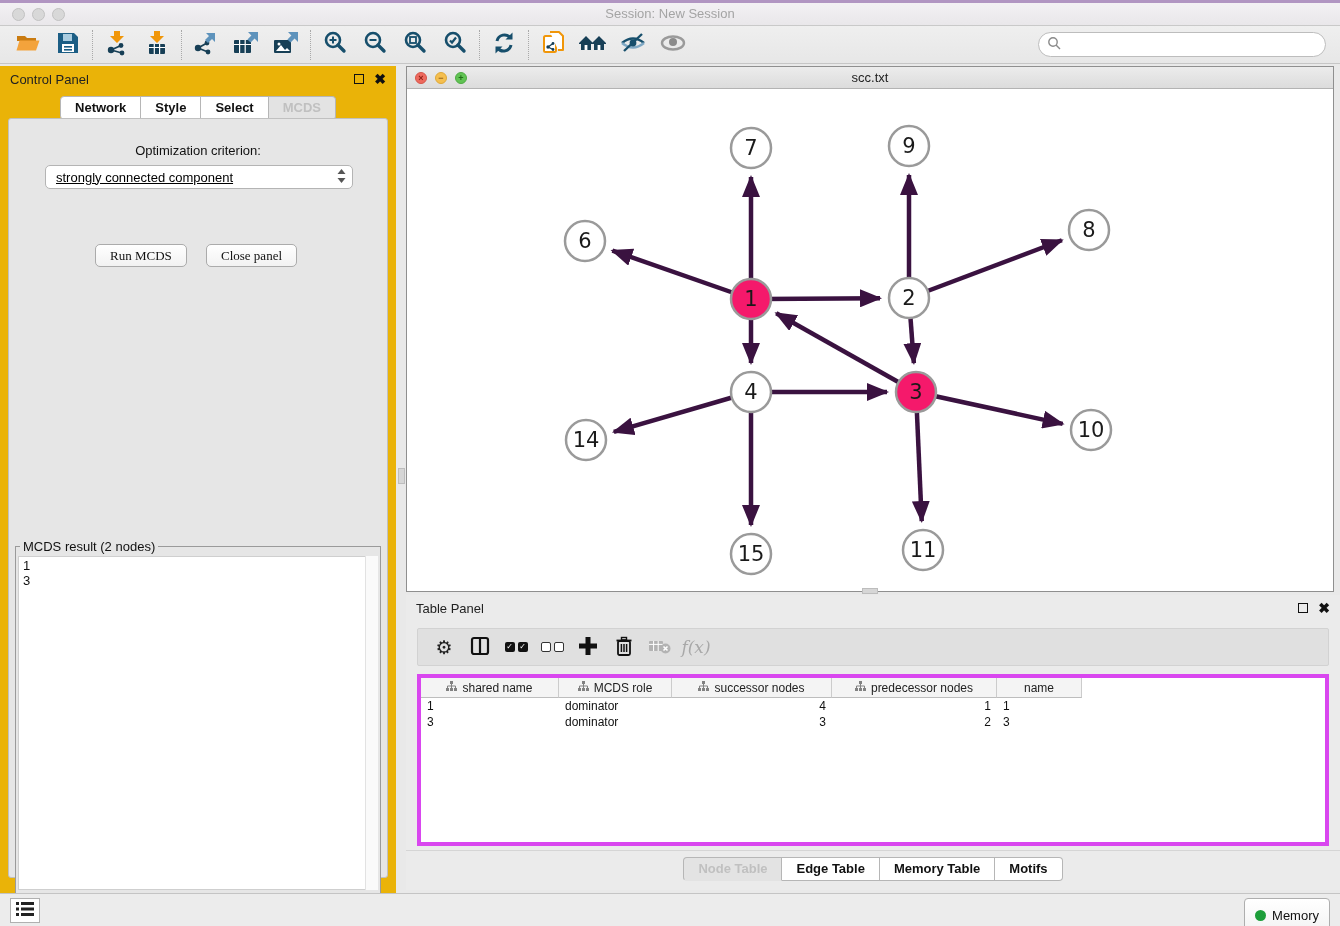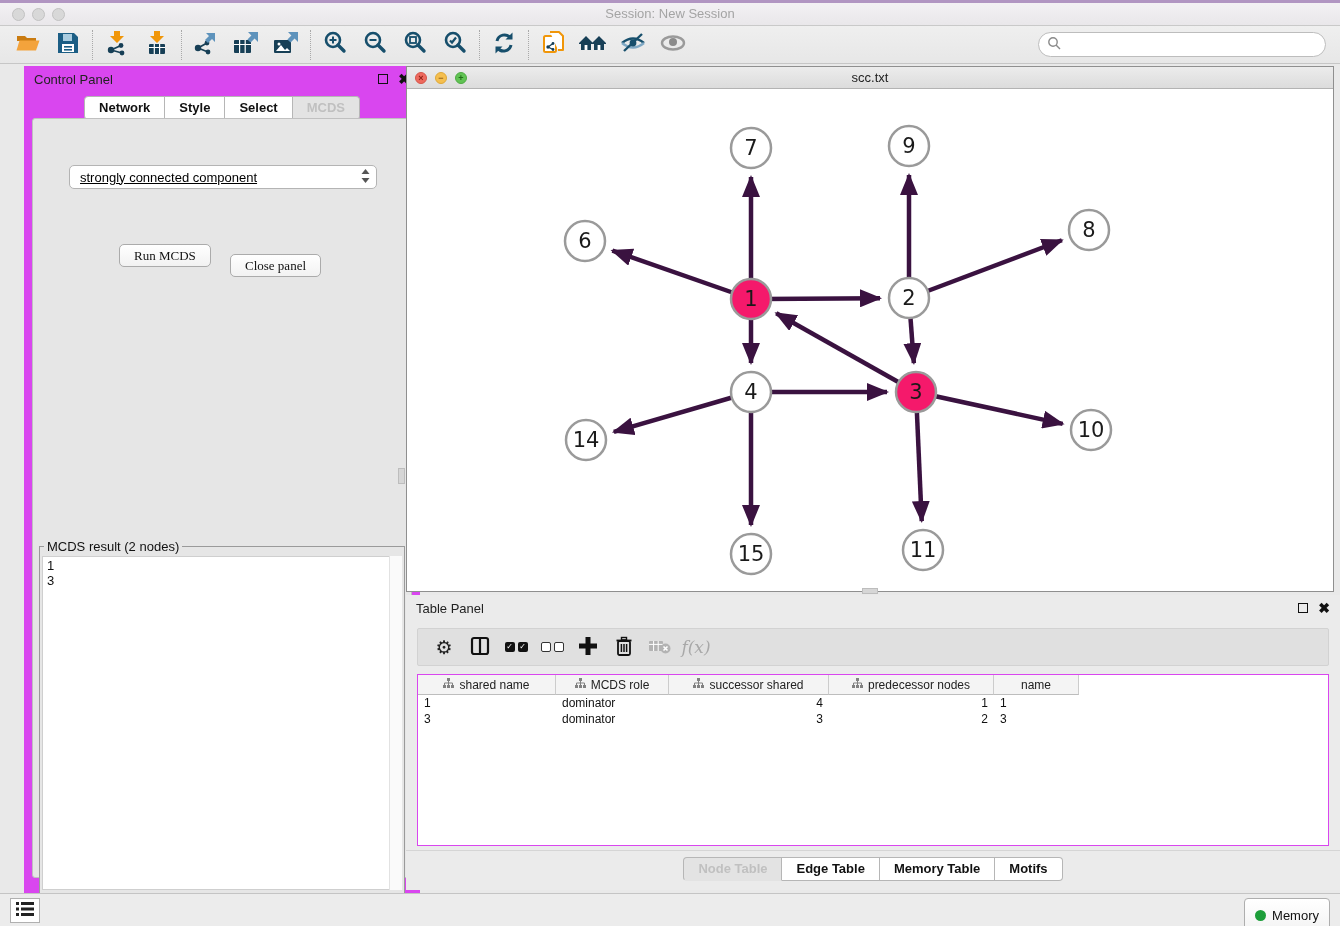--- a/index.html
+++ b/index.html
@@ -16,21 +16,21 @@
   
   #toolbar { position:absolute; left:0; top:26px; width:1340px; height:38px;
     background:linear-gradient(#efefef,#e7e7e7); border-bottom:1px solid #c6c6c6; display:flex; align-items:center; }
   .tbtn { width:40px; height:32px; border:none; background:transparent; display:flex; align-items:center; justify-content:center; cursor:default; }
   .tsep { width:1px; height:30px; margin:0 4px; border-left:1px dotted #a9a9a9; }
   #search-wrap { position:absolute; right:14px; top:6px; width:288px; height:25px; background:#fff;
     border:1px solid #bdbdbd; border-radius:13px; display:flex; align-items:center; padding-left:8px; }
   #search-input { border:none; outline:none; flex:1; font-size:13px; background:transparent; margin-left:5px; }
 
   
-  #control-panel { position:absolute; left:0; top:66px; width:396px; height:827px; background:#d946ef;margin-left:24px; }
+  #control-panel { position:absolute; left:0; top:66px; width:396px; height:827px; background:#eab308; }
   .panel-head { height:26px; display:flex; align-items:center; font-size:13px; color:#222; padding:0 10px; }
   .panel-head .spacer { flex:1; }
   .mini-float { width:10px; height:10px; border:1.6px solid #111; margin-right:10px; }
   .mini-close { font-size:14px; font-weight:bold; color:#111; line-height:10px; }
   #cp-tabs { position:absolute; left:0; top:30px; width:100%; text-align:center; }
   .tab { display:inline-block; padding:3px 14px 4px; background:#fff; border:1px solid #b6b6b6; border-left:none;
     font-size:13px; font-weight:bold; color:#111; }
   .tab:first-child { border-left:1px solid #b6b6b6; border-radius:4px 0 0 4px; }
   .tab:last-child { border-radius:0 4px 4px 0; }
   .tab.active { background:#e3e3e3; color:#c0c0c0; border-bottom-color:#e3e3e3; }
@@ -64,21 +64,21 @@
 
   
   #table-panel { position:absolute; left:406px; top:595px; width:934px; height:295px; background:#ebebeb; }
   #tp-toolbar { position:absolute; left:11px; top:33px; width:912px; height:38px; background:#e0e0e0;
     border:1px solid #d2d2d2; border-radius:2px; display:flex; align-items:center; padding-left:8px; }
   .tp-btn { width:36px; height:30px; border:none; background:transparent; display:flex; align-items:center; justify-content:center; }
   .chkpair { display:flex; gap:3px; }
   .chk { width:10px; height:10px; background:#111; border-radius:2px; color:#fff; font-size:8px; line-height:10px; text-align:center; }
   .unchk { width:10px; height:10px; background:#fff; border:1.6px solid #333; border-radius:2px; }
   #fx-label { font-size:17px; font-family:"DejaVu Serif",serif; font-style:italic; color:#a8a8a8; }
-  #tp-table { position:absolute; left:11px; top:79px; width:912px; height:172px; background:#fff; border:1px solid #d946ef; }
+  #tp-table { position:absolute; left:11px; top:79px; width:912px; height:172px; background:#fff; border:4px solid #d946ef; }
   .th-row { display:flex; height:20px; }
   .th { background:#f4f4f4; border-right:1px solid #ccc; border-bottom:1px solid #bdbdbd; display:flex;
     align-items:center; justify-content:center; font-size:12px; color:#222; gap:5px; }
   .td-row { display:flex; height:16px; font-size:12px; color:#111; }
   .td { padding:1px 6px; overflow:hidden; white-space:nowrap; }
   .num { text-align:right; }
   #tp-bottom-strip { position:absolute; left:0px; top:255px; width:934px; height:40px; background:#ebebeb; border-top:1px solid #d5d5d5; }
   #tp-tabs { position:absolute; left:0; top:262px; width:100%; text-align:center; }
 
   
@@ -260,30 +260,31 @@
   <div class="panel-head">
     <span>Control Panel</span>
     <span class="spacer"></span>
     <span class="mini-float"></span>
     <span class="mini-close">✖</span>
   </div>
   <div id="cp-tabs">
     <span class="tab">Network</span><span class="tab">Style</span><span class="tab">Select</span><span class="tab active">MCDS</span>
   </div>
   <div id="cp-body">
+    <div id="opt-label">Optimization criterion:</div>
     <div id="criterion-select">
       <span>strongly connected component</span>
       <span class="stepper">
         <svg width="9" height="14" viewBox="0 0 9 14">
             <path fill="#555" d="M4.5 0L8.5 5h-8z"></path>
             <path fill="#555" d="M4.5 14L.5 9h8z"></path>
           </svg></span>
     </div>
     <button class="mac-btn" style="left:86px; top:125px;">Run MCDS</button>
-    <button class="mac-btn" style="left:197px; top:135px;">Close panel</button>
+    <button class="mac-btn" style="left:197px; top:125px;">Close panel</button>
     <fieldset id="result-box">
       <legend>MCDS result (2 nodes)</legend>
       <div style="position:relative; width:100%; height:338px;">
         <div id="result-text">1
 3</div>
         <div id="result-scroll"></div>
       </div>
     </fieldset>
   </div>
 </div>
@@ -452,21 +453,21 @@
           <span>MCDS role</span>
         </div>
       <div class="th" style="width:160px">
           <span><svg width="11" height="11" viewBox="0 0 11 11">
               <rect x="4" y="0" width="3" height="3" fill="#818181"></rect>
               <rect x="0" y="7" width="3" height="3" fill="#818181"></rect>
               <rect x="4" y="7" width="3" height="3" fill="#818181"></rect>
               <rect x="8" y="7" width="3" height="3" fill="#818181"></rect>
               <path stroke="#818181" stroke-width="1" fill="none" d="M5.5 3v2M1.5 7V5h8v2M5.5 5v2"></path>
             </svg></span>
-          <span>successor shared</span>
+          <span>successor nodes</span>
         </div>
       <div class="th" style="width:165px">
           <span><svg width="11" height="11" viewBox="0 0 11 11">
               <rect x="4" y="0" width="3" height="3" fill="#818181"></rect>
               <rect x="0" y="7" width="3" height="3" fill="#818181"></rect>
               <rect x="4" y="7" width="3" height="3" fill="#818181"></rect>
               <rect x="8" y="7" width="3" height="3" fill="#818181"></rect>
               <path stroke="#818181" stroke-width="1" fill="none" d="M5.5 3v2M1.5 7V5h8v2M5.5 5v2"></path>
             </svg></span>
           <span>predecessor nodes</span>

